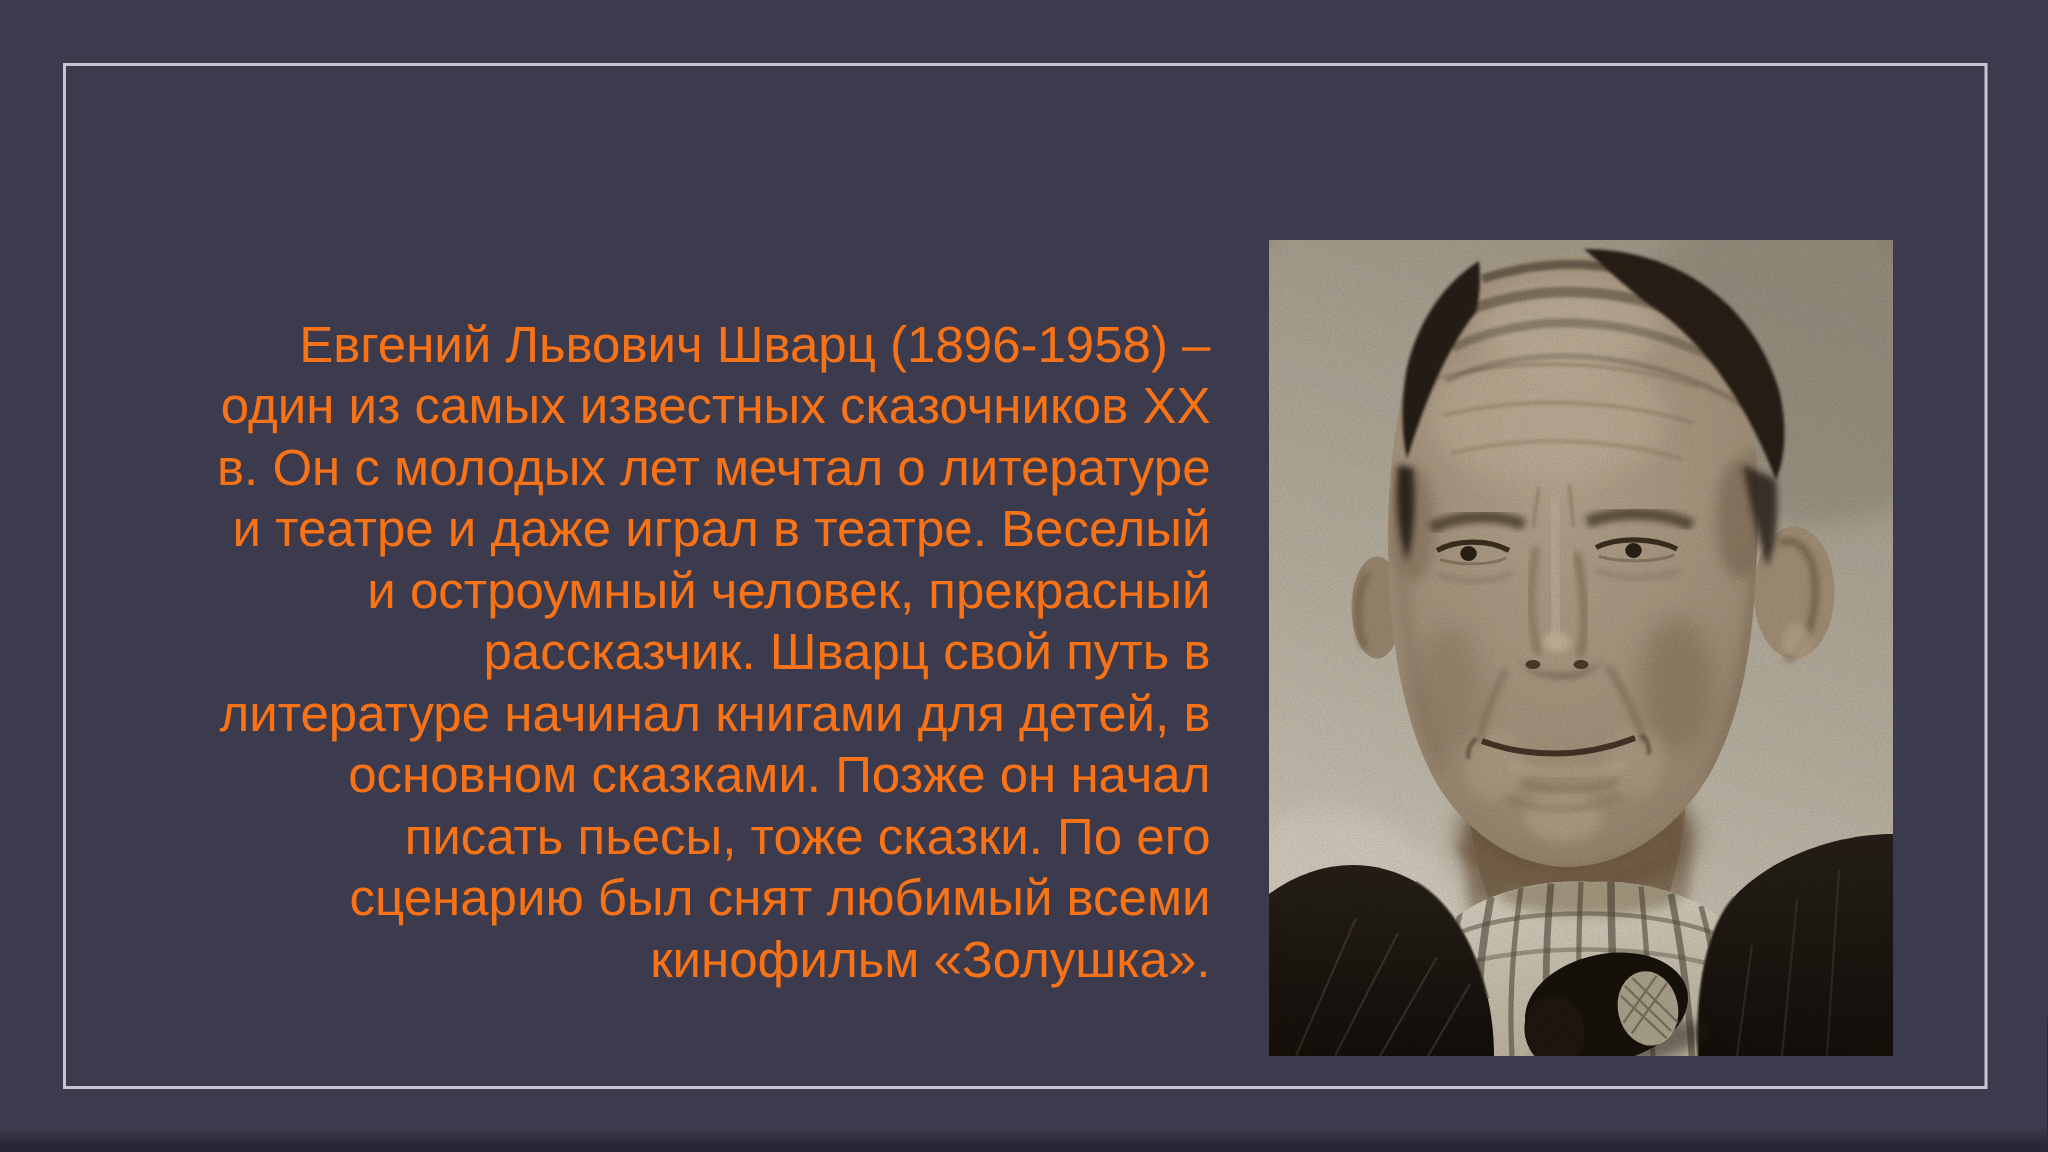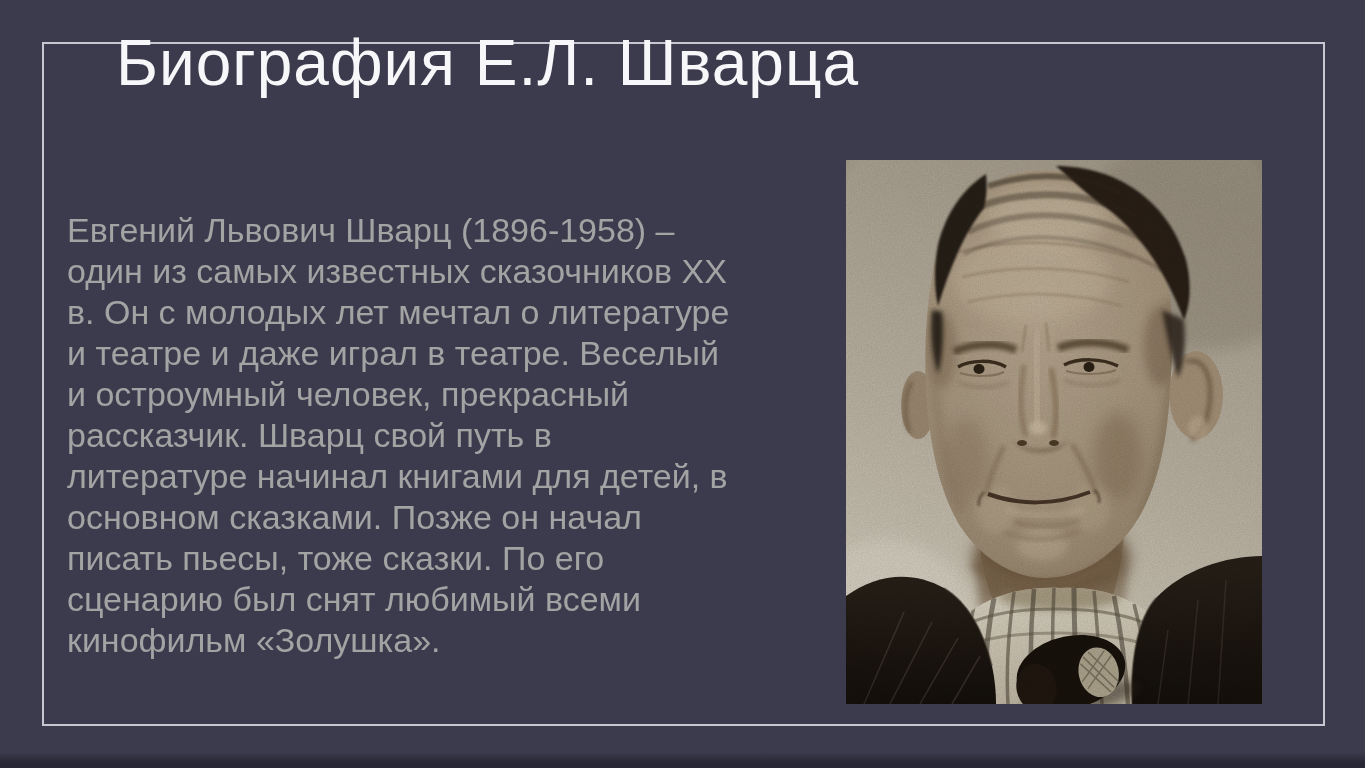--- a/index.html
+++ b/index.html
@@ -25,37 +25,37 @@
     position:absolute;left:116px;top:30px;
     font-size:64px;line-height:1.05;
     letter-spacing:1px;
     color:#f7f6f8;
     white-space:nowrap;
   }
   .body-text{
     position:absolute;left:67px;top:210px;
     width:740px;
     font-size:34px;line-height:41px;
-    color:#a3a3a3;
+    color:#f97316;
     white-space:pre-line;
+    text-align:right;
   }
   .photo{
     position:absolute;left:846px;top:160px;
     width:416px;height:544px;
   }
   .photo svg{display:block;width:100%;height:100%;}
 </style>
 </head>
 <body>
 
 <div class="slide">
 
   <div class="frame"></div>
 
-  <div class="title">Биография Е.Л. Шварца</div>
 
   <div class="body-text">Евгений Львович Шварц (1896-1958) –
 один из самых известных сказочников XX
 в. Он с молодых лет мечтал о литературе
 и театре и даже играл в театре. Веселый
 и остроумный человек, прекрасный
 рассказчик. Шварц свой путь в
 литературе начинал книгами для детей, в
 основном сказками. Позже он начал
 писать пьесы, тоже сказки. По его

